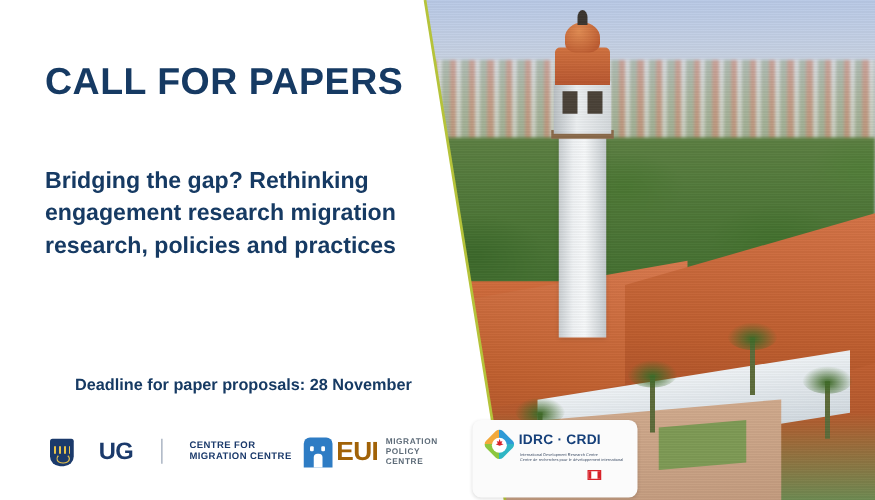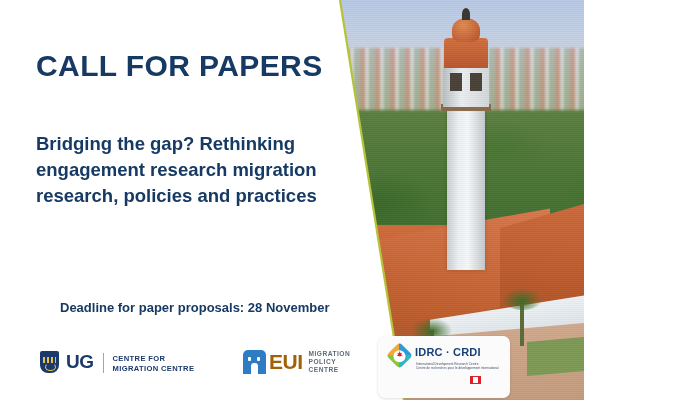--- a/index.html
+++ b/index.html
@@ -2,21 +2,21 @@
 <html><head>
 <meta charset="utf-8">
 <style>
   html,body{margin:0;padding:0;}
   body{
     width:700px;height:400px;overflow:hidden;
     font-family:"Liberation Sans",sans-serif;
     background:#ffffff;
   }
   #poster{
-    position:relative;width:584px;height:400px;overflow:hidden;background:#ffffff;
+    position:relative;width:700px;height:400px;overflow:hidden;background:#ffffff;
   }
 
   
   #photo-panel{
     position:absolute;top:0;left:0;width:700px;height:400px;
     clip-path:polygon(340px 0, 700px 0, 700px 400px, 404px 400px);
     overflow:hidden;
   }
   
   .photo-sky{
@@ -163,21 +163,21 @@
     position:absolute;left:36px;top:279px;
     font-size:13px;font-weight:400;color:#173c66;white-space:nowrap;
   }
   #deadline{
     position:absolute;left:36px;top:300px;
     font-size:13px;font-weight:700;color:#163a63;white-space:nowrap;padding-left:24px;
   }
 
   
   #logo-ug{
-    position:absolute;left:40px;top:351px;display:flex;align-items:flex-end;gap:7px;
+    position:absolute;left:40px;top:351px;display:flex;align-items:flex-start;gap:20px;
   }
   .ug-shield{
     width:19px;height:22px;background:#1b3a6b;
     border-radius:2px 2px 8px 8px;position:relative;flex:none;
     display:flex;align-items:center;justify-content:center;
   }
   .ug-shield span{
     display:block;width:13px;height:6px;
     background:repeating-linear-gradient(90deg,#e8c34a 0 2px,#1b3a6b 2px 4px);
     margin-top:-5px;

